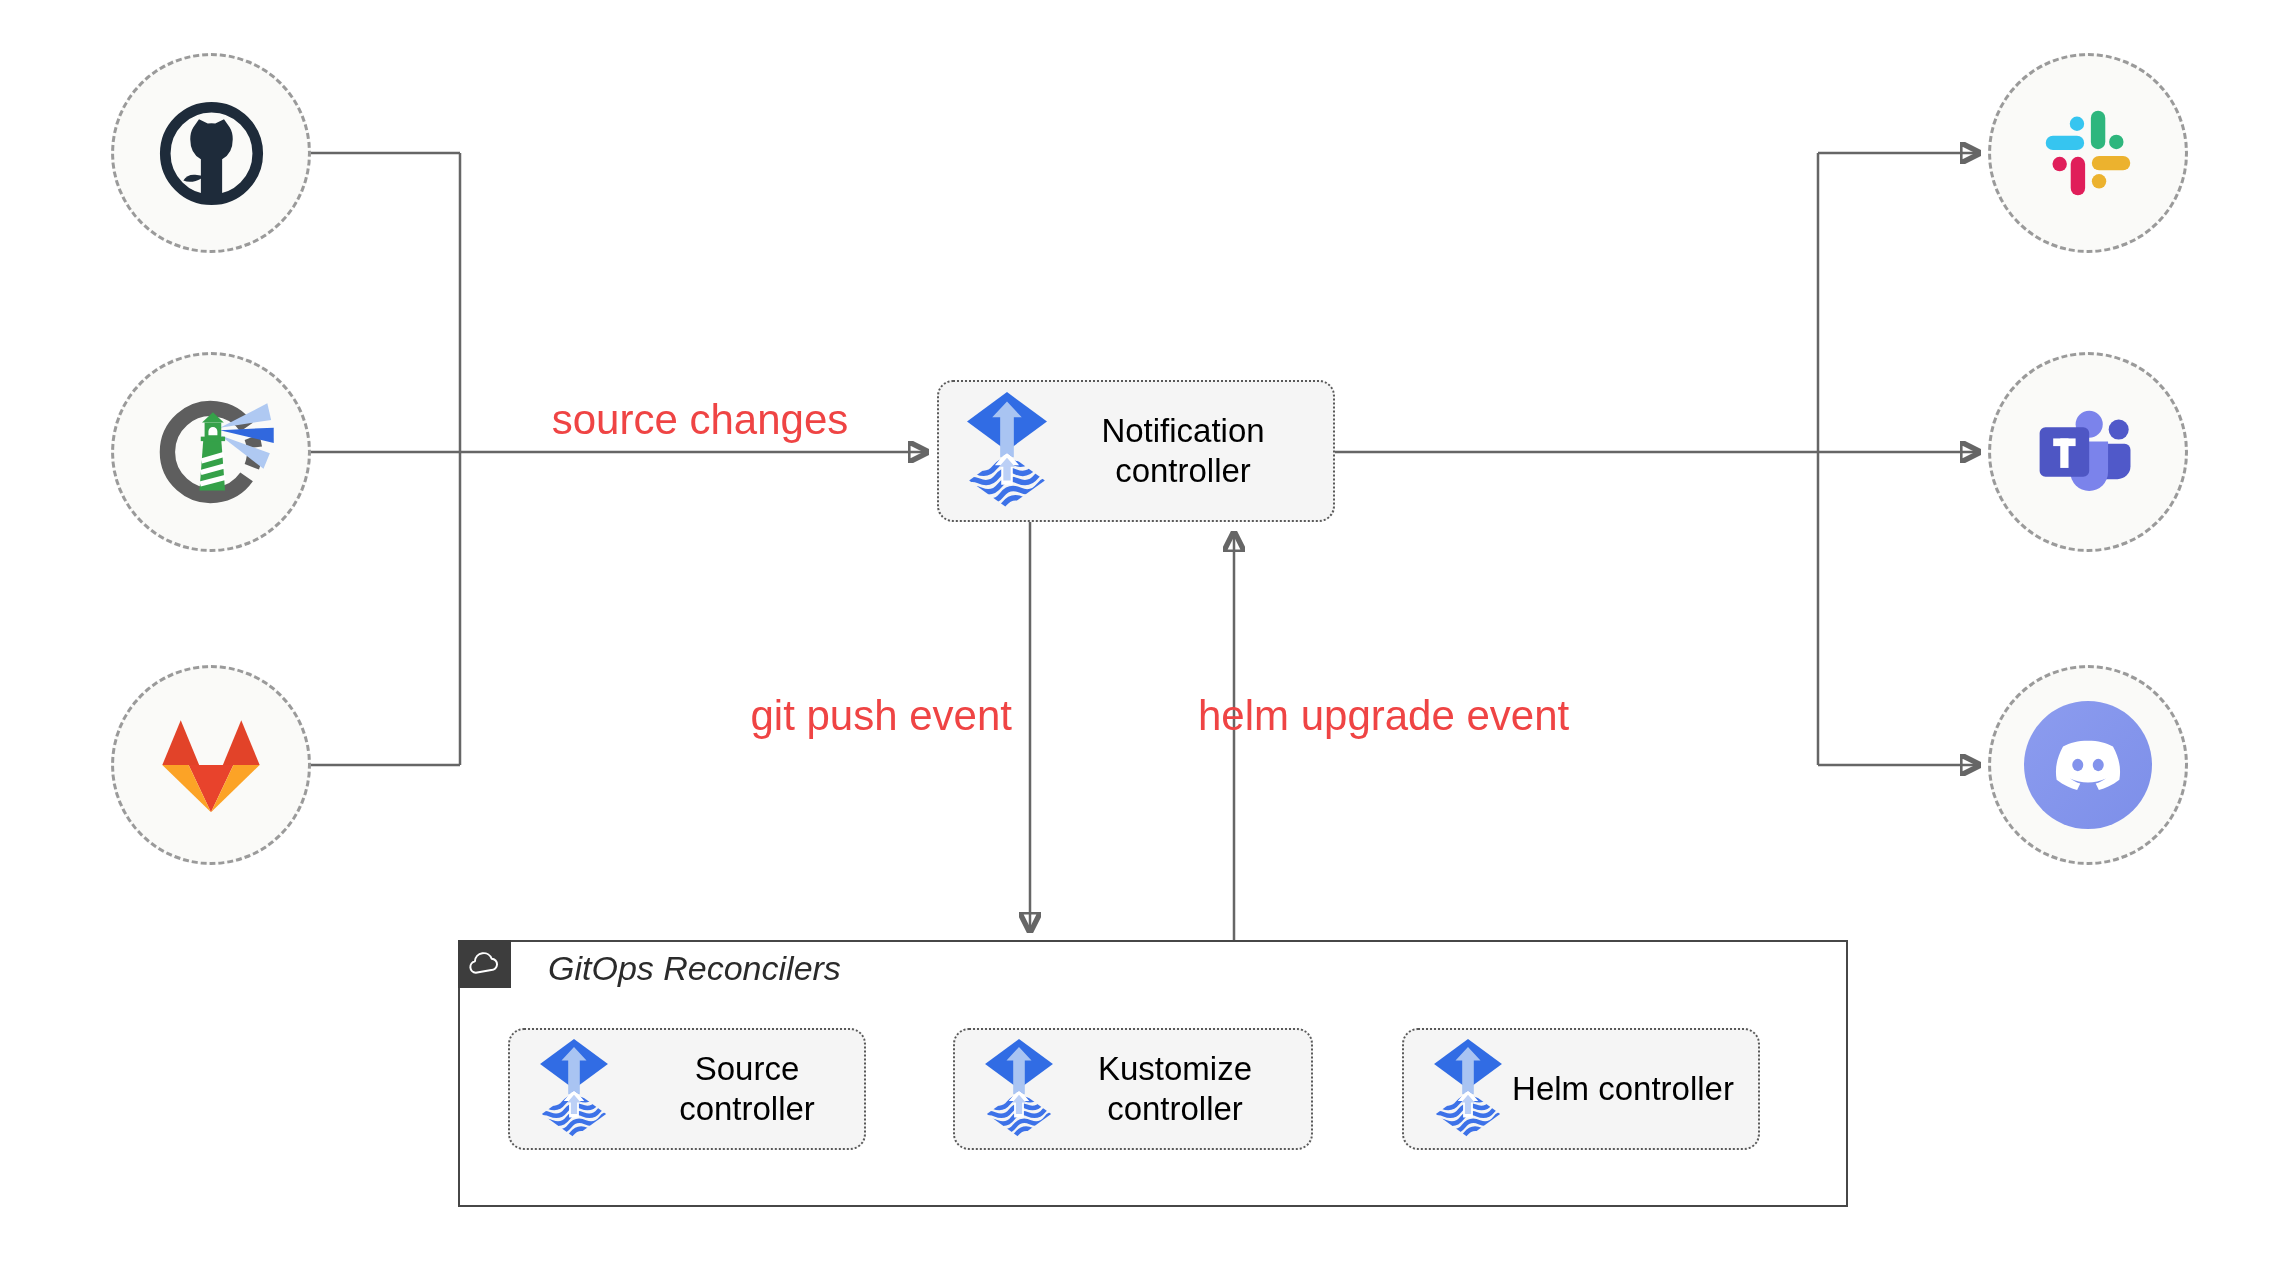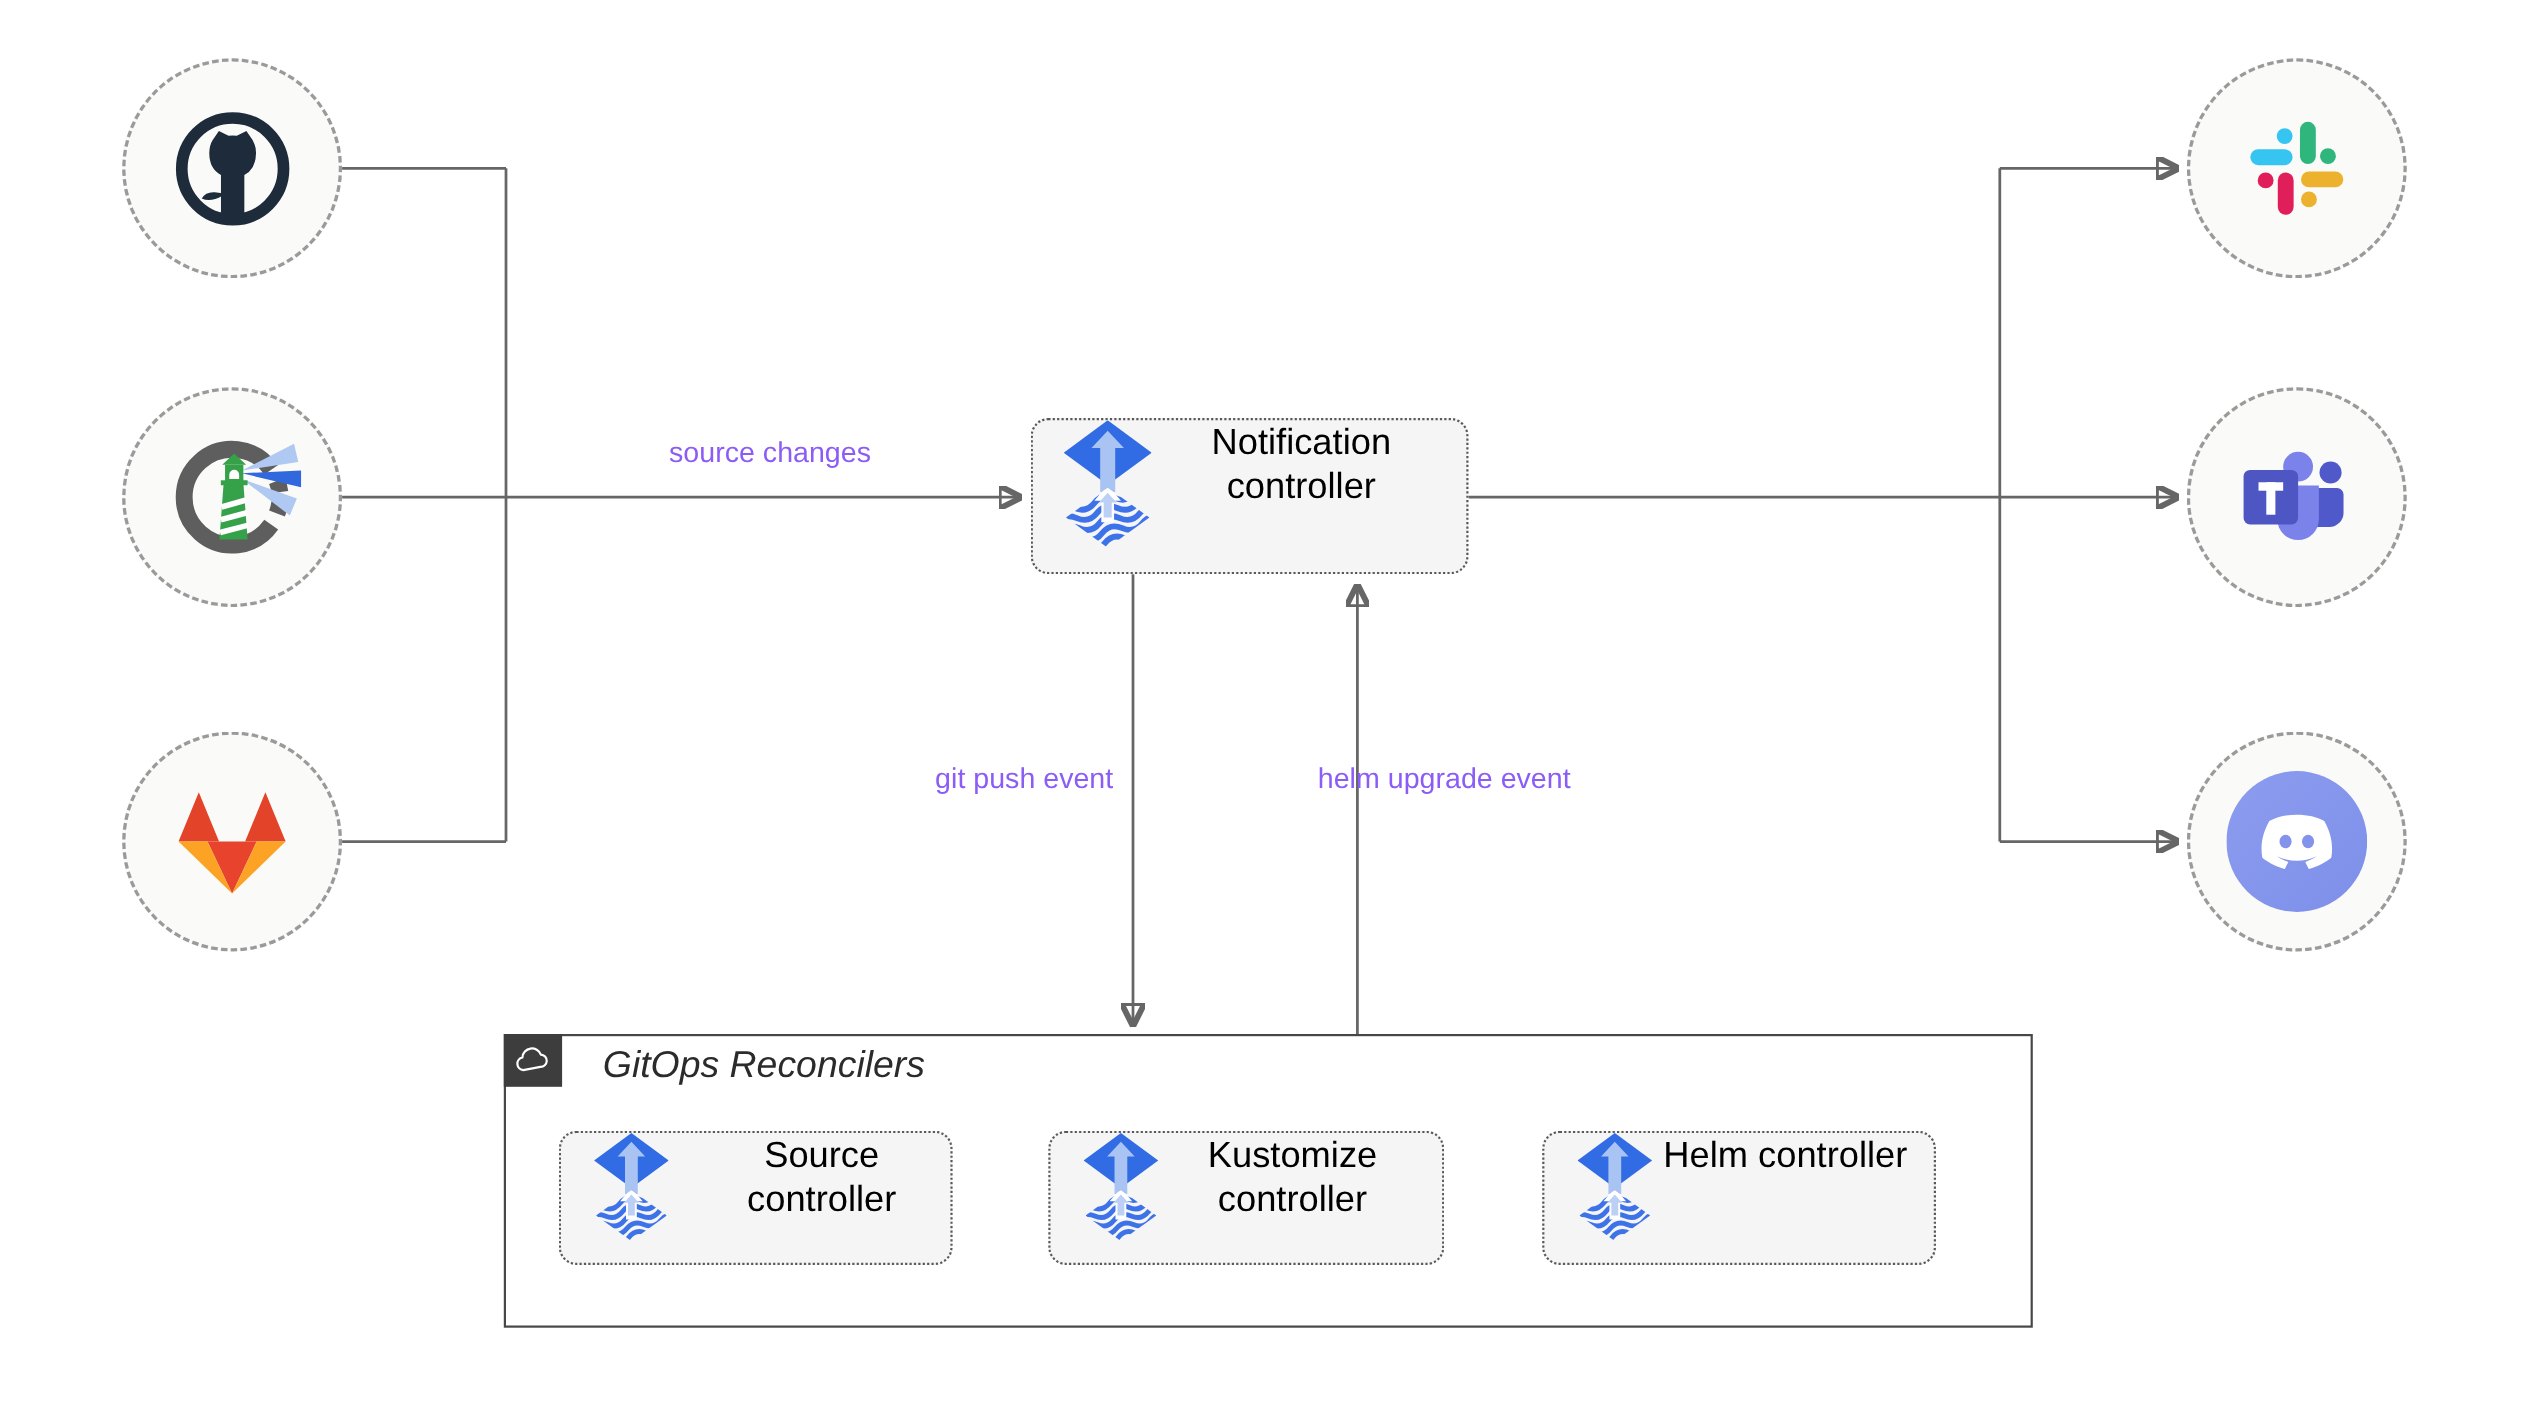--- a/index.html
+++ b/index.html
@@ -10,31 +10,31 @@
   .wires{position:absolute;left:0;top:0;z-index:1;}
   .wires path{stroke:#666666;stroke-width:2.5;fill:none;}
 
   .circle-node{
     position:absolute;width:200px;height:200px;border-radius:50%;
     border:3px dashed #9A9A9A;background:#FAFAF8;box-sizing:border-box;
     display:flex;align-items:center;justify-content:center;z-index:2;
   }
   .ctrl-node{
     position:absolute;background:#F5F5F5;border:2.5px dotted #595959;border-radius:16px;
-    box-sizing:border-box;display:flex;align-items:flex-start;z-index:2;
+    box-sizing:border-box;display:flex;align-items:center;z-index:2;
   }
   .ctrl-node .flux{flex:0 0 auto;}
   .ctrl-label{flex:1;text-align:center;font-size:33px;line-height:1.22;color:#000;padding-right:14px;}
 
   .node-notification{left:937px;top:380px;width:398px;height:142px;padding-left:28px;}
   .node-source{left:508px;top:1028px;width:358px;height:122px;padding-left:30px;gap:36px;}
   .node-kustomize{left:953px;top:1028px;width:360px;height:122px;padding-left:30px;}
   .node-helm{left:1402px;top:1028px;width:358px;height:122px;padding-left:30px;}
 
-  .edge-label{position:absolute;font-size:26px;color:#8b5cf6;z-index:3;white-space:nowrap;}
+  .edge-label{position:absolute;font-size:42px;color:#ef4444;z-index:3;white-space:nowrap;}
   .lbl-source-changes{left:500px;top:396px;width:400px;text-align:center;}
   .lbl-cluster-changes{left:1364px;top:396px;width:400px;text-align:center;}
   .lbl-git-push{left:712px;top:692px;width:300px;text-align:right;}
   .lbl-helm-upgrade{left:1198px;top:692px;width:420px;text-align:left;}
 
   .group-box{
     position:absolute;left:458px;top:940px;width:1390px;height:267px;
     border:2.5px solid #474747;background:#ffffff;box-sizing:border-box;z-index:1;
   }
   .group-badge{

